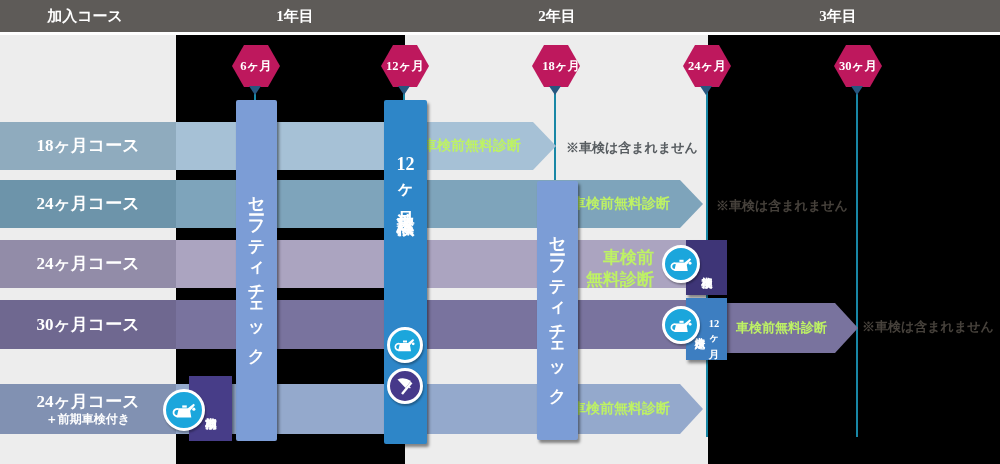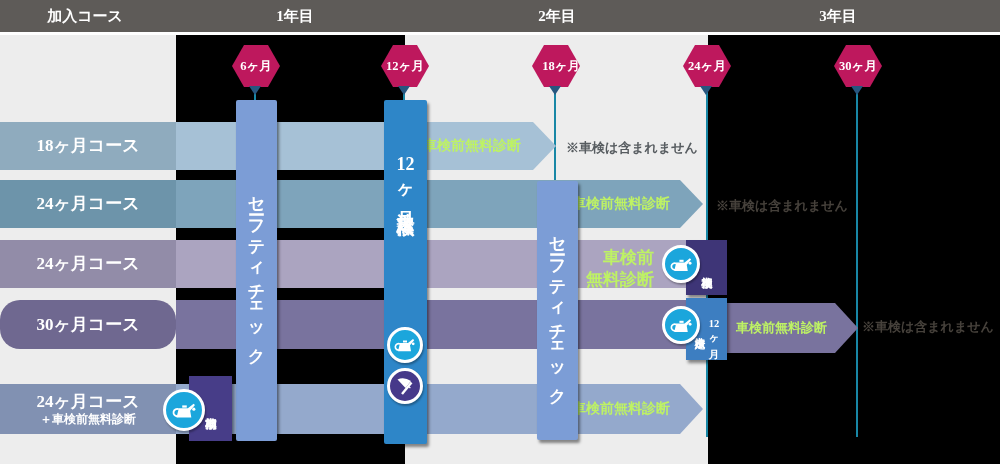--- a/index.html
+++ b/index.html
@@ -101,36 +101,36 @@
   </div>
   <div class="rbar" style="left:176px;top:240px;width:510px;height:48px;background:#ABA4C0;"></div>
   <div class="bartext" style="left:586px;top:247px;font-size:17px;line-height:1.3;text-align:right;">
     <div>車検前</div>
     <div>無料診断</div>
   </div>
   <div class="box" style="left:686px;top:240px;width:41px;height:55px;background:#3E3577;">
     <span class="vtext" style="font-size:11px;letter-spacing:0;">後期車検</span>
   </div>
 
-  <div class="rlabel" style="top:300px;height:49px;background:#6F6890;border-radius:20px;">
+  <div class="rlabel" style="top:300px;height:49px;background:#6F6890;">
     <span class="main">30ヶ月コース</span>
   </div>
   <div class="rbar" style="left:176px;top:300px;width:510px;height:49px;background:#79739E;"></div>
   <div class="rbar" style="left:727px;top:303px;width:108px;height:50px;background:#79739E;"></div>
   <div class="tip" style="left:835px;top:303px;border-top:25px solid transparent;border-bottom:25px solid transparent;border-left:23px solid #79739E;"></div>
   <div class="bartext" style="left:730px;top:303px;width:103px;height:50px;line-height:50px;text-align:center;font-size:13px;">車検前無料診断</div>
   <div class="note" style="left:862px;top:318px;color:#46413B;">※車検は含まれません</div>
   <div class="box" style="left:686px;top:298px;width:41px;height:62px;background:#3D7EC1;">
     <span class="vtext" style="font-size:10.5px;letter-spacing:0;">法定点検</span>
     <span class="vtext" style="font-size:10.5px;letter-spacing:0;"><span class="tcy">12</span><span>ヶ月</span></span>
   </div>
 
   <div class="rlabel" style="top:384px;height:50px;background:#8191B2;">
     <span class="main">24ヶ月コース</span>
-    <span class="sub">＋車検前無料診断</span>
+    <span class="sub">＋前期車検付き</span>
   </div>
   <div class="rbar" style="left:176px;top:384px;width:504px;height:50px;background:#94A9CC;"></div>
   <div class="tip" style="left:680px;top:384px;border-top:25px solid transparent;border-bottom:25px solid transparent;border-left:23px solid #94A9CC;"></div>
   <div class="bartext" style="left:176px;top:384px;width:494px;height:50px;line-height:50px;text-align:right;font-size:14px;">車検前無料診断</div>
   <div class="box" style="left:189px;top:376px;width:43px;height:65px;background:#473D88;">
     <span class="vtext" style="font-size:11.5px;letter-spacing:0;">前期車検</span>
   </div>
 
   <div class="vbar" style="left:236px;top:100px;width:41px;height:341px;background:#7C9DD6;">
     <span class="vtext center" style="font-size:17px;">セーフティチェック</span>

